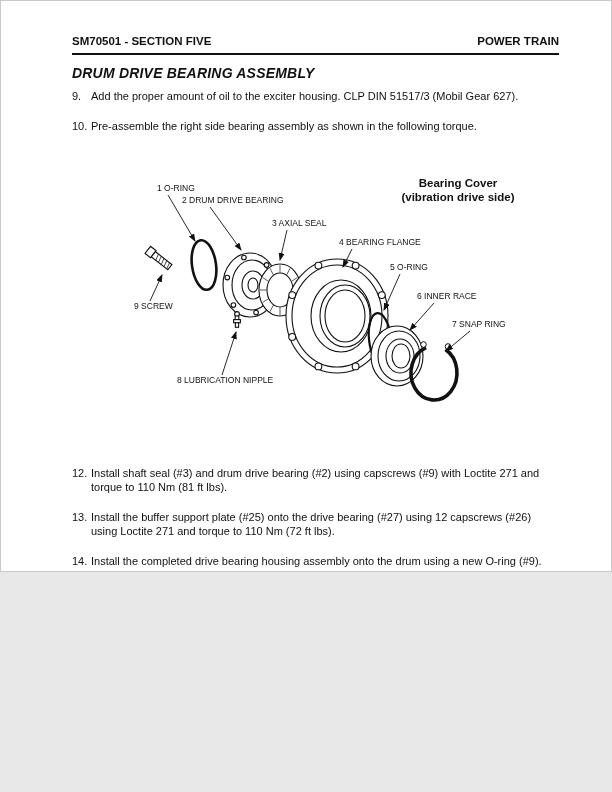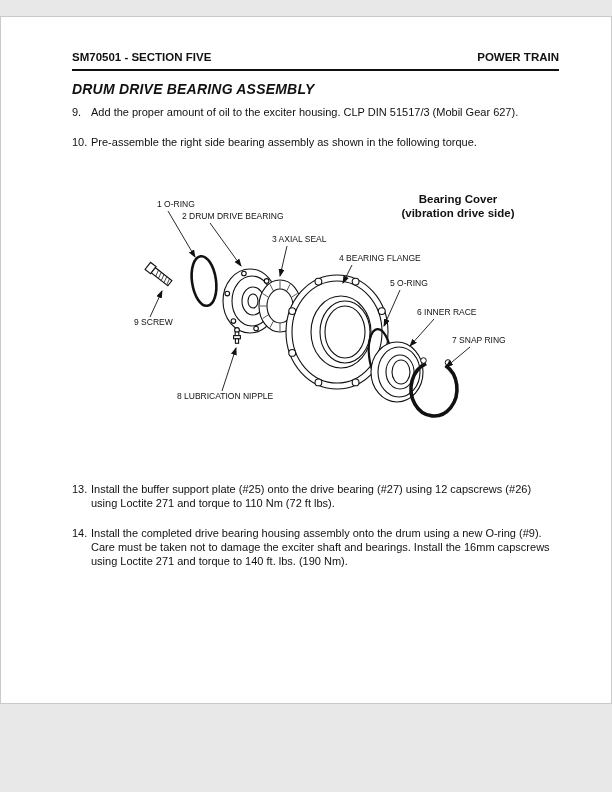--- a/index.html
+++ b/index.html
@@ -1,17 +1,17 @@
 <!DOCTYPE html>
 <html><head>
 <meta charset="utf-8">
 <style>
   html,body { margin:0; padding:0; background:#e8e8e8; }
   .page {
-    position:relative; width:612px; height:688px; margin:16px auto;
+    position:relative; width:612px; height:572px; margin:0 auto;
     background:#ffffff; border:1px solid #c9c9c9; box-sizing:border-box;
     font-family:"Liberation Sans", sans-serif; color:#111;
     overflow:hidden;
   }
   .hdr {
     position:absolute; top:34px; left:71px; right:52px;
     display:flex; justify-content:space-between;
     font-weight:bold; font-size:11.5px;
   }
   .rule {
@@ -167,20 +167,24 @@
 
       <g font-size="11.5" font-weight="bold" fill="#111" text-anchor="middle">
         <text x="376" y="26">Bearing Cover</text>
         <text x="376" y="40">(vibration drive side)</text>
       </g>
     </svg>
   </figure>
 
   <section class="steps steps-bottom">
     <div class="step">
+      <span class="num">12.</span>
+      <span class="txt">Install shaft seal (#3) and drum drive bearing (#2) using capscrews (#9) with Loctite 271 and torque to 110 Nm (81 ft lbs).</span>
+    </div>
+    <div class="step">
       <span class="num">13.</span>
       <span class="txt">Install the buffer support plate (#25) onto the drive bearing (#27) using 12 capscrews (#26) using Loctite 271 and torque to 110 Nm (72 ft lbs).</span>
     </div>
     <div class="step">
       <span class="num">14.</span>
       <span class="txt">Install the completed drive bearing housing assembly onto the drum using a new O-ring (#9). Care must be taken not to damage the exciter shaft and bearings. Install the 16mm capscrews using Loctite 271 and torque to 140 ft. lbs. (190 Nm).</span>
     </div>
   </section>
 
   <footer class="ftr">

